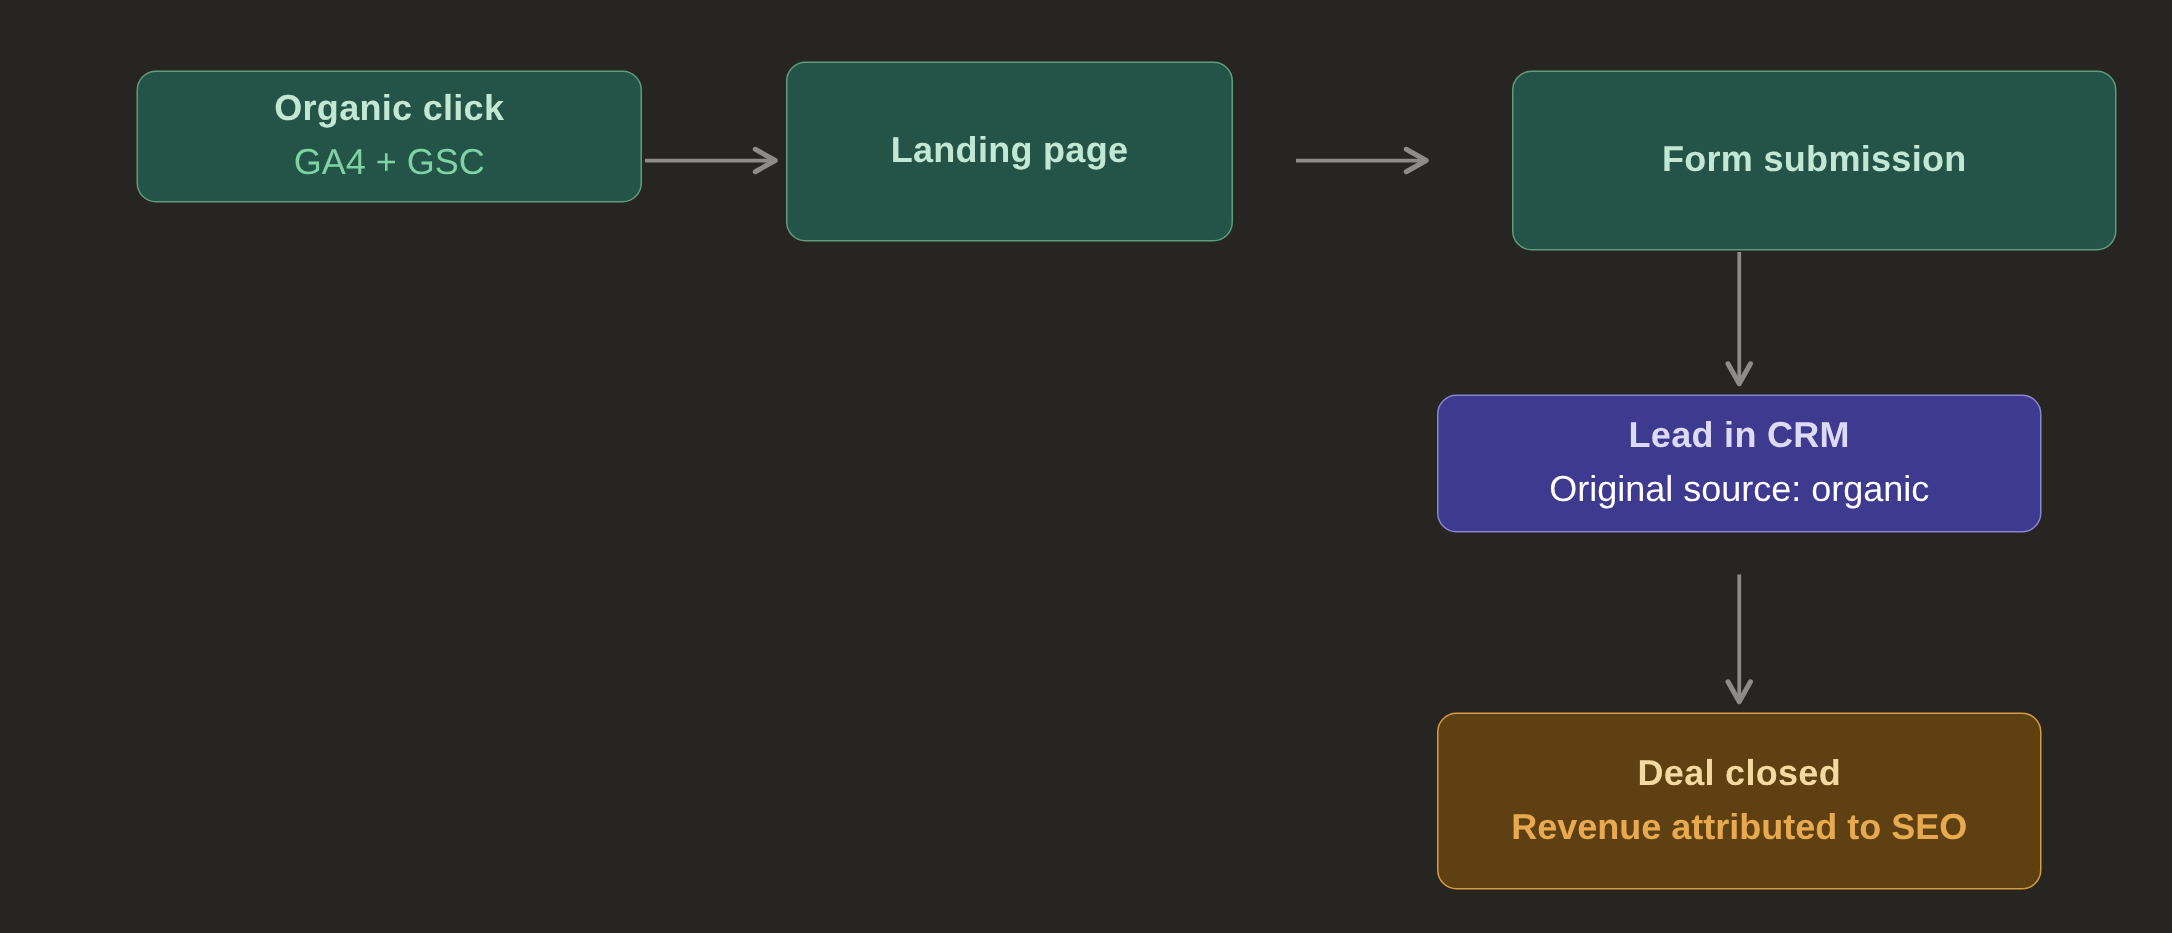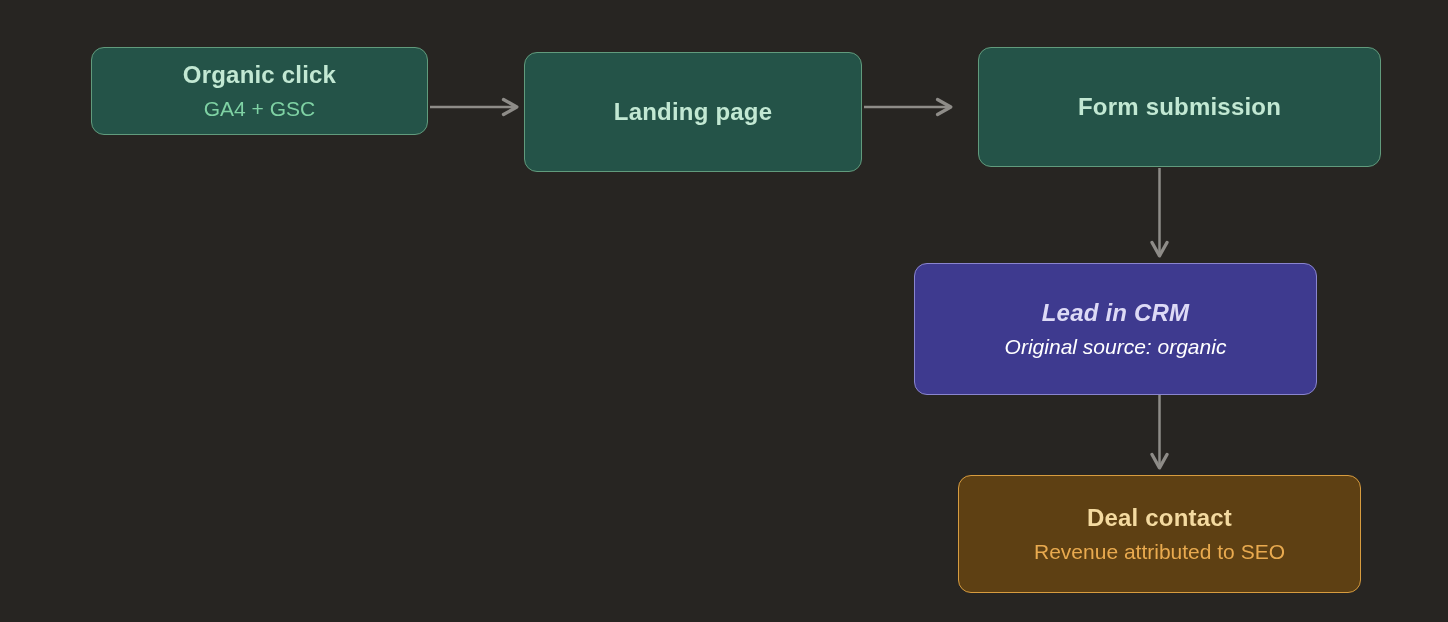--- a/index.html
+++ b/index.html
@@ -34,21 +34,21 @@
     gap: 9px;
     text-align: center;
   }
   .node .title {
     font-size: 24px;
     font-weight: 700;
     letter-spacing: 0.2px;
     line-height: 1.1;
   }
   .node .subtitle {
-    font-size: 21px;
+    font-size: 24px;
     font-weight: 400;
     line-height: 1.1;
   }
   .node.green {
     background: #245348;
     border-color: #619b7d;
   }
   .node.green .title { color: #c2e8d3; }
   .node.green .subtitle { color: #7fd2a4; }
 
@@ -57,21 +57,21 @@
     border-color: #8a85cf;
   }
   .node.purple .title { color: #dddaf6; }
   .node.purple .subtitle { color: #ffffff; }
 
   .node.orange {
     background: #5e4013;
     border-color: #d79c3f;
   }
   .node.orange .title { color: #f4daa0; }
-  .node.orange .subtitle { color: #e9aa4f; }
+  .node.orange .subtitle { color: #e9aa4f; font-weight: bold; }
 </style>
 </head>
 <body>
 
 <div class="stage">
 
   <svg class="edges" viewBox="0 0 1448 622" xmlns="http://www.w3.org/2000/svg">
     <defs>
       <marker id="arrowhead" viewBox="0 0 12 12" refX="9.5" refY="6" markerWidth="8" markerHeight="8" orient="auto-start-reverse">
         <path d="M2,1.5 L10,6 L2,10.5" fill="none" stroke="#8e8c88" stroke-width="2" stroke-linecap="round" stroke-linejoin="round"></path>
@@ -81,31 +81,31 @@
     <path d="M864,107 L950,107" fill="none" stroke="#8e8c88" stroke-width="2.5" marker-end="url(#arrowhead)"></path>
     <path d="M1159.5,168 L1159.5,255" fill="none" stroke="#8e8c88" stroke-width="2.5" marker-end="url(#arrowhead)"></path>
     <path d="M1159.5,383 L1159.5,467" fill="none" stroke="#8e8c88" stroke-width="2.5" marker-end="url(#arrowhead)"></path>
   </svg>
 
   <div class="node green" style="left:91px; top:47px; width:337px; height:88px;">
     <div class="title">Organic click</div>
     <div class="subtitle">GA4 + GSC</div>
   </div>
 
-  <div class="node green" style="left:524px; top:52px; width:338px; height:120px;">
+  <div class="node green" style="left:524px; top:41px; width:298px; height:120px;">
     <div class="title">Landing page</div>
   </div>
 
-  <div class="node green" style="left:978px; top:47px; width:403px; height:120px;">
+  <div class="node green" style="left:1008px; top:47px; width:403px; height:120px;">
     <div class="title">Form submission</div>
   </div>
 
-  <div class="node purple" style="left:914px; top:263px; width:403px; height:132px;font-style:italic;">
+  <div class="node purple" style="left:958px; top:263px; width:403px; height:92px;">
     <div class="title">Lead in CRM</div>
     <div class="subtitle">Original source: organic</div>
   </div>
 
   <div class="node orange" style="left:958px; top:475px; width:403px; height:118px;">
-    <div class="title">Deal contact</div>
+    <div class="title">Deal closed</div>
     <div class="subtitle">Revenue attributed to SEO</div>
   </div>
 
 </div>
 
 </body></html>

